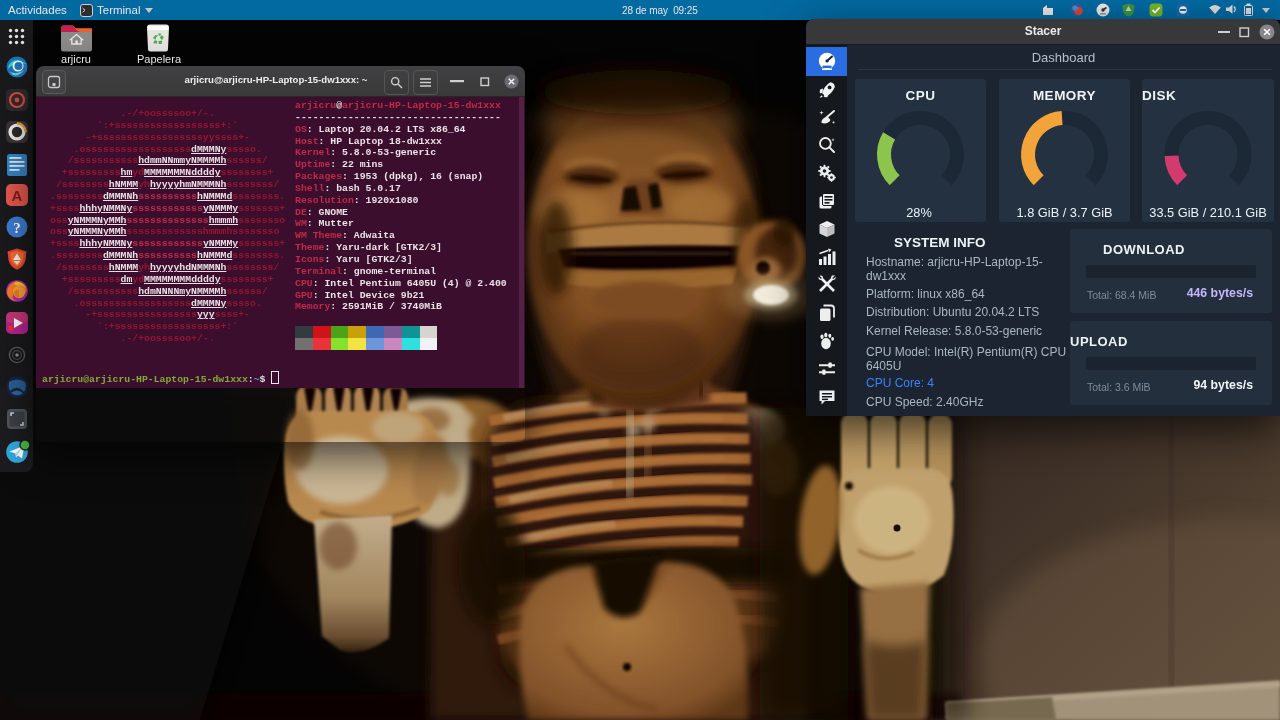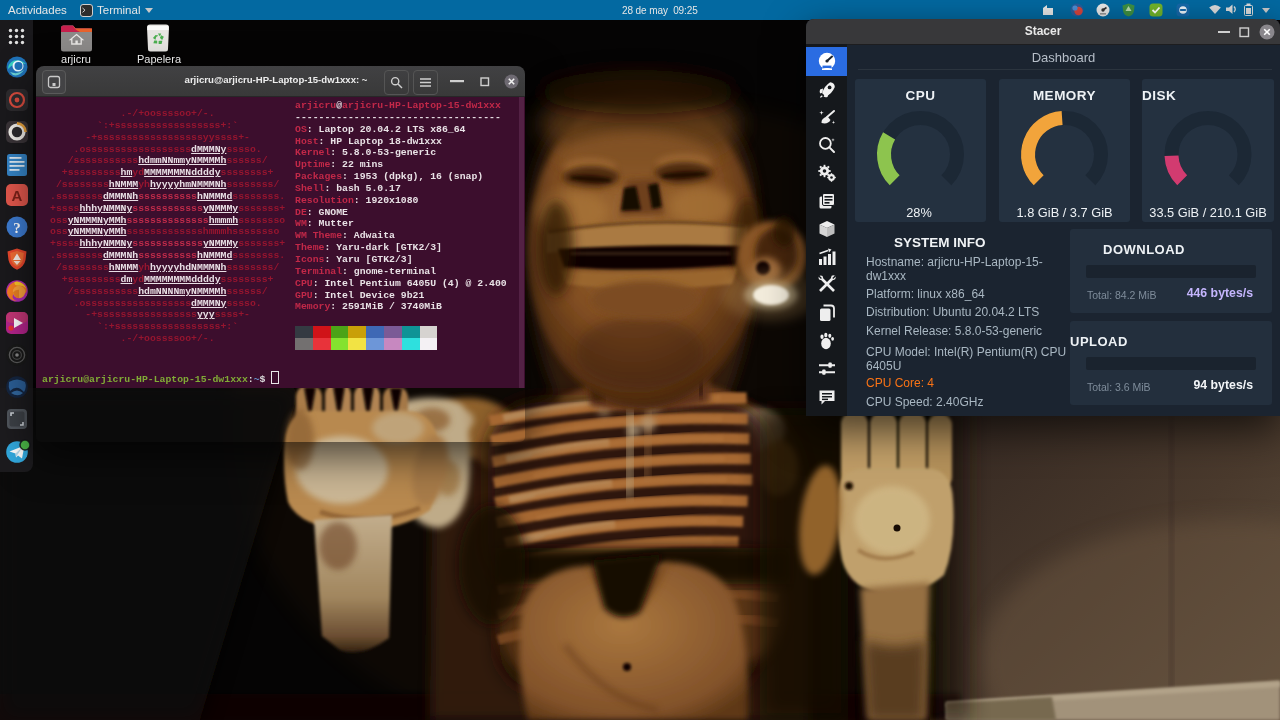--- a/index.html
+++ b/index.html
@@ -600,27 +600,27 @@
    <path d="M40.2,101.3 A36.5,36.5 0 0 1 29.5,76.8" stroke="#d23b70" stroke-width="14" fill="none"></path>
   </svg>
   <div class="abs" style="left:0;top:126px;width:132px;text-align:center;color:#eef2f5;font-size:12.8px;">33.5 GiB / 210.1 GiB</div>
  </div>
  <div class="abs" style="left:60px;top:216px;color:#f0f3f5;font-size:13.5px;font-weight:bold;margin-left:28px;">SYSTEM INFO</div>
  <div class="abs" style="left:60px;top:236px;color:#a9b7c2;font-size:12px;line-height:14px;">Hostname: arjicru-HP-Laptop-15-<br>dw1xxx</div>
  <div class="abs" style="left:60px;top:268px;color:#a9b7c2;font-size:12px;">Platform: linux x86_64</div>
  <div class="abs" style="left:60px;top:286px;color:#a9b7c2;font-size:12px;">Distribution: Ubuntu 20.04.2 LTS</div>
  <div class="abs" style="left:60px;top:305px;color:#a9b7c2;font-size:12px;">Kernel Release: 5.8.0-53-generic</div>
  <div class="abs" style="left:60px;top:326px;color:#a9b7c2;font-size:12px;line-height:14px;">CPU Model: Intel(R) Pentium(R) CPU<br>6405U</div>
- <div class="abs" style="left:60px;top:357px;color:#f97316;font-size:12px;text-align:center;">CPU Core: 4</div>
+ <div class="abs" style="left:60px;top:357px;color:#3b82f6;font-size:12px;text-align:center;">CPU Core: 4</div>
  <div class="abs" style="left:60px;top:376px;color:#a9b7c2;font-size:12px;text-align:center;">CPU Speed: 2.40GHz</div>
 
  <div class="abs" style="left:264px;top:210px;width:202px;height:84px;background:#232f3d;border-radius:3px;">
   <div class="abs" style="left:17px;top:13px;color:#eef2f5;font-size:13px;font-weight:bold;letter-spacing:0.5px;margin-left:16px;">DOWNLOAD</div>
   <div class="abs" style="left:16px;top:36px;width:170px;height:13px;background:#1a232e;border-radius:2px;"></div>
-  <div class="abs" style="left:17px;top:60px;color:#7e8c9a;font-size:10.5px;">Total: 84.2 MiB</div>
+  <div class="abs" style="left:17px;top:60px;color:#7e8c9a;font-size:10.5px;">Total: 68.4 MiB</div>
   <div class="abs" style="right:19px;top:57px;color:#c4b5fd;font-size:12.3px;font-weight:bold;">446 bytes/s</div>
  </div>
  <div class="abs" style="left:264px;top:302px;width:202px;height:84px;background:#232f3d;border-radius:3px;">
   <div class="abs" style="left:0;top:13px;color:#eef2f5;font-size:13px;font-weight:bold;letter-spacing:0.5px;">UPLOAD</div>
   <div class="abs" style="left:16px;top:36px;width:170px;height:13px;background:#1a232e;border-radius:2px;"></div>
   <div class="abs" style="left:17px;top:60px;color:#7e8c9a;font-size:10.5px;">Total: 3.6 MiB</div>
   <div class="abs" style="right:19px;top:57px;color:#f2f5f8;font-size:12.3px;font-weight:bold;">94 bytes/s</div>
  </div>
     </div>
 <style>

